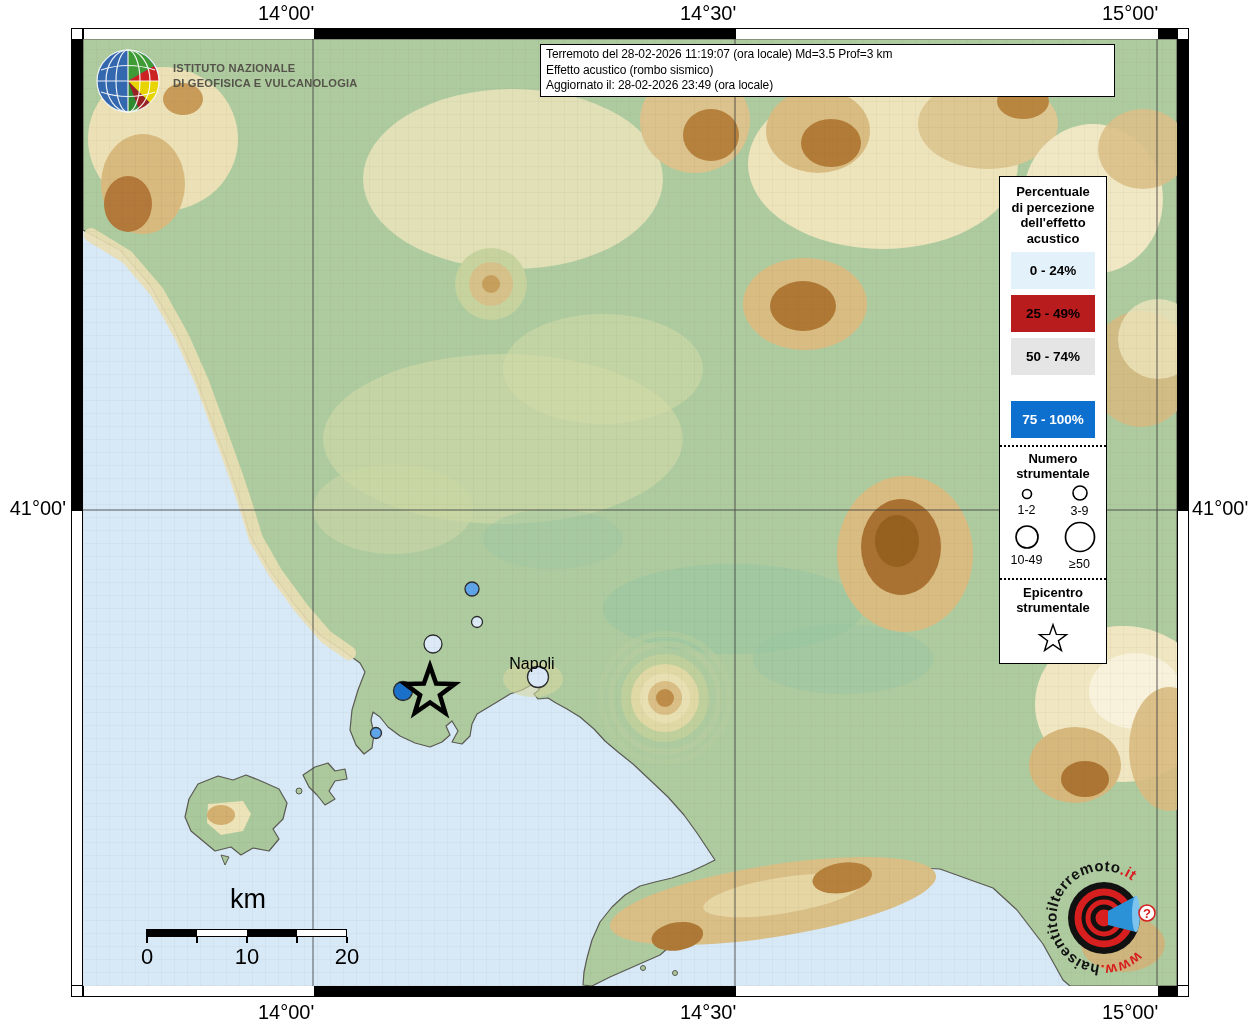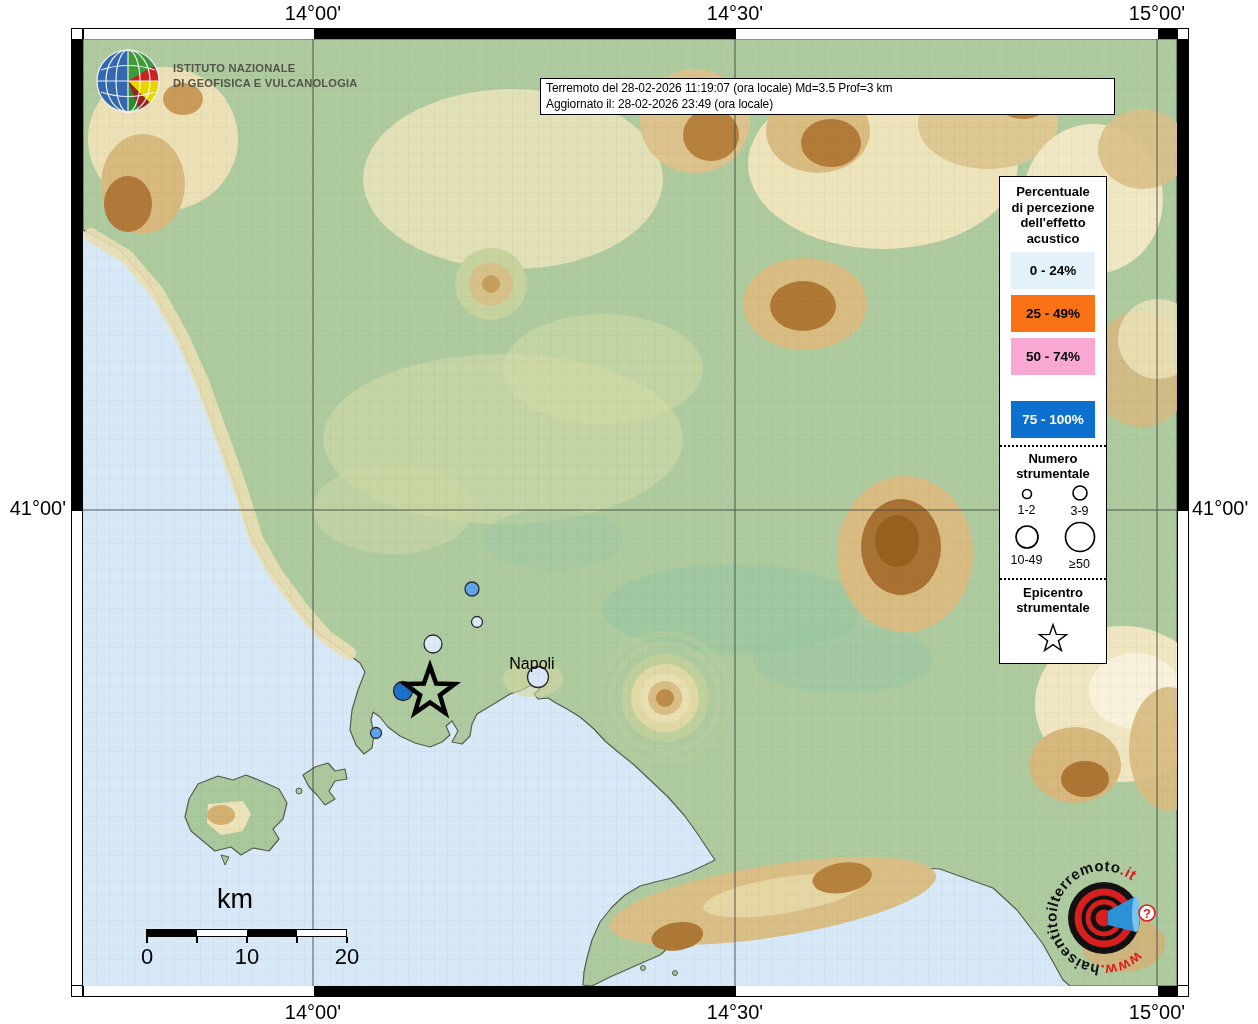--- a/index.html
+++ b/index.html
@@ -2,58 +2,58 @@
 <html><head>
 <meta charset="utf-8">
 <style>
   html,body{margin:0;padding:0;}
   body{
     width:1258px;height:1024px;position:relative;overflow:hidden;
     background:#ffffff;font-family:"Liberation Sans",sans-serif;color:#000;
   }
   .abs{position:absolute;}
   
-  .axis-label{position:absolute;font-size:20px;color:#000;text-align:center;width:110px;}
+  .axis-label{position:absolute;font-size:20px;color:#000;width:110px;}
   
   .frame-bar{position:absolute;border:1px solid #000;box-sizing:border-box;background:#fff;}
   .frame-bar .seg{position:absolute;}
   .frame-bar.h .seg{top:0;bottom:0;}
   .frame-bar.v .seg{left:0;right:0;}
   .corner{position:absolute;width:12px;height:12px;background:#fff;border:1px solid #000;box-sizing:border-box;}
   
   .map-area{position:absolute;left:83px;top:39px;width:1094px;height:947px;overflow:hidden;background:#D7E9F7;}
   .map-area .pixel-overlay{
     position:absolute;left:0;top:0;right:0;bottom:0;pointer-events:none;
     background-image:
       repeating-linear-gradient(0deg, rgba(90,80,40,0.045) 0 1px, rgba(0,0,0,0) 1px 13px),
       repeating-linear-gradient(90deg, rgba(90,80,40,0.045) 0 1px, rgba(0,0,0,0) 1px 13px);
   }
   
   .info-box{
     position:absolute;left:457px;top:5px;width:575px;box-sizing:border-box;
     background:#fff;border:1px solid #000;padding:2px 5px;
-    font-size:12px;line-height:15.5px;white-space:nowrap;overflow:hidden;letter-spacing:-0.1px;margin-top:34px;
+    font-size:12px;line-height:15.5px;white-space:nowrap;overflow:hidden;letter-spacing:-0.1px;
   }
   
   .legend{
     position:absolute;left:916px;top:137px;width:108px;box-sizing:border-box;
     background:#fff;border:1.6px solid #000;text-align:center;
   }
   .legend .title-line{font-weight:bold;font-size:13px;line-height:15.5px;}
   .legend .section-title{font-weight:bold;font-size:13px;line-height:15px;}
   .legend .swatch{
     width:84px;height:37px;margin:6px auto 0;display:flex;align-items:center;justify-content:center;
     font-weight:bold;font-size:13.5px;
   }
   .legend .dotted-sep{border-top:2px dotted #000;margin-top:7px;}
   .legend .size-row{display:flex;justify-content:space-around;align-items:center;margin-top:2px;}
   .legend .size-cell{width:46px;}
   .legend .size-label{font-size:12.5px;line-height:13px;}
   
-  .km-label{position:absolute;left:134px;top:845px;width:62px;text-align:left;font-size:27px;}
+  .km-label{position:absolute;left:134px;top:845px;width:62px;text-align:center;font-size:27px;}
   .scale-bar{position:absolute;left:63px;top:890px;width:201px;height:8px;border:1px solid #000;box-sizing:border-box;background:#fff;}
   .scale-bar .seg{position:absolute;top:0;bottom:0;}
   .scale-tick{position:absolute;width:2px;height:6px;background:#000;top:898px;}
   .scale-num{position:absolute;top:905px;width:50px;text-align:center;font-size:22px;}
   
   .ingv-text{position:absolute;left:90px;top:22px;font-weight:bold;color:#55534A;font-size:11.5px;line-height:14.5px;letter-spacing:0.2px;transform:scaleX(0.97);transform-origin:left;}
 </style>
 </head>
 <body>
 
@@ -225,34 +225,35 @@
     </g>
   </svg>
   <div class="ingv-text">
     <div>ISTITUTO NAZIONALE</div>
     <div>DI GEOFISICA E VULCANOLOGIA</div>
   </div>
 
   
   <div class="info-box">
     <div>Terremoto del 28-02-2026 11:19:07 (ora locale) Md=3.5 Prof=3 km</div>
+    <div>Effetto acustico (rombo sismico)</div>
     <div>Aggiornato il: 28-02-2026 23:49 (ora locale)</div>
   </div>
 
   
   <div class="legend">
     <div style="margin-top:7px;">
       <div class="title-line">Percentuale</div>
       <div class="title-line">di percezione</div>
       <div class="title-line">dell'effetto</div>
       <div class="title-line">acustico</div>
     </div>
     <div class="swatch" style="background-color: rgb(227, 241, 251); color: rgb(0, 0, 0);">0 - 24%</div>
-    <div class="swatch" style="background-color: #f97316; color: rgb(0, 0, 0); text-align: center;">25 - 49%</div>
-    <div class="swatch" style="background-color: #f9a8d4; color: rgb(0, 0, 0);">50 - 74%</div>
+    <div class="swatch" style="background-color: #b91c1c; color: rgb(0, 0, 0); text-align: center;">25 - 49%</div>
+    <div class="swatch" style="background-color: #e5e5e5; color: rgb(0, 0, 0);">50 - 74%</div>
     <div class="swatch" style="background-color: rgb(13, 111, 206); color: rgb(255, 255, 255); margin-top: 26px;">75 - 100%</div>
 
     <div class="dotted-sep"></div>
 
     <div style="margin-top:4px;">
       <div class="section-title">Numero</div>
       <div class="section-title">strumentale</div>
     </div>
     <div class="size-row">
       <div class="size-cell">

